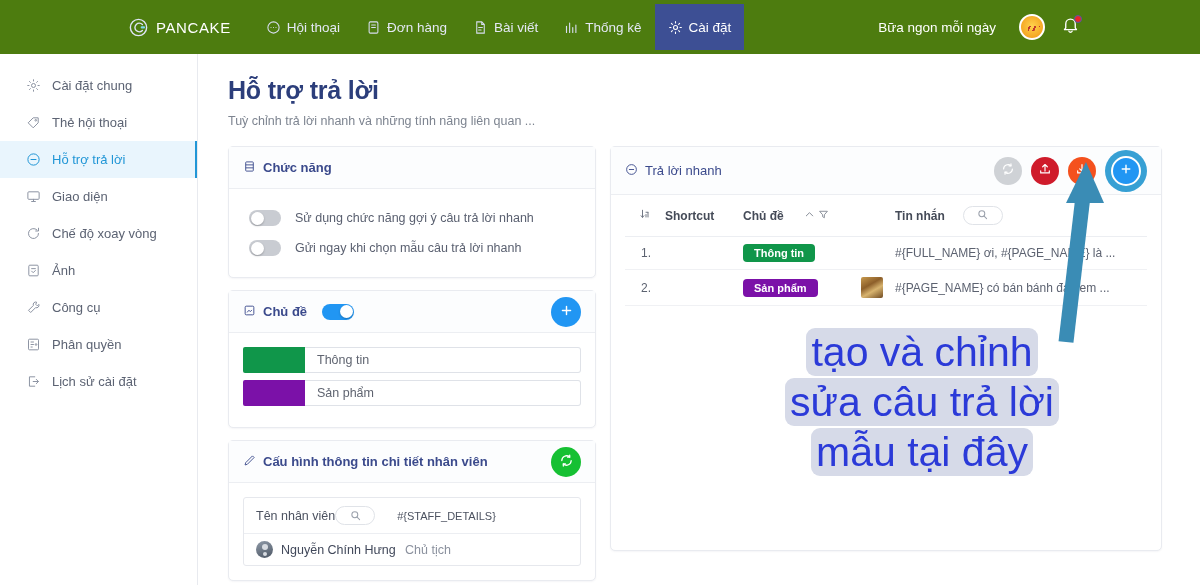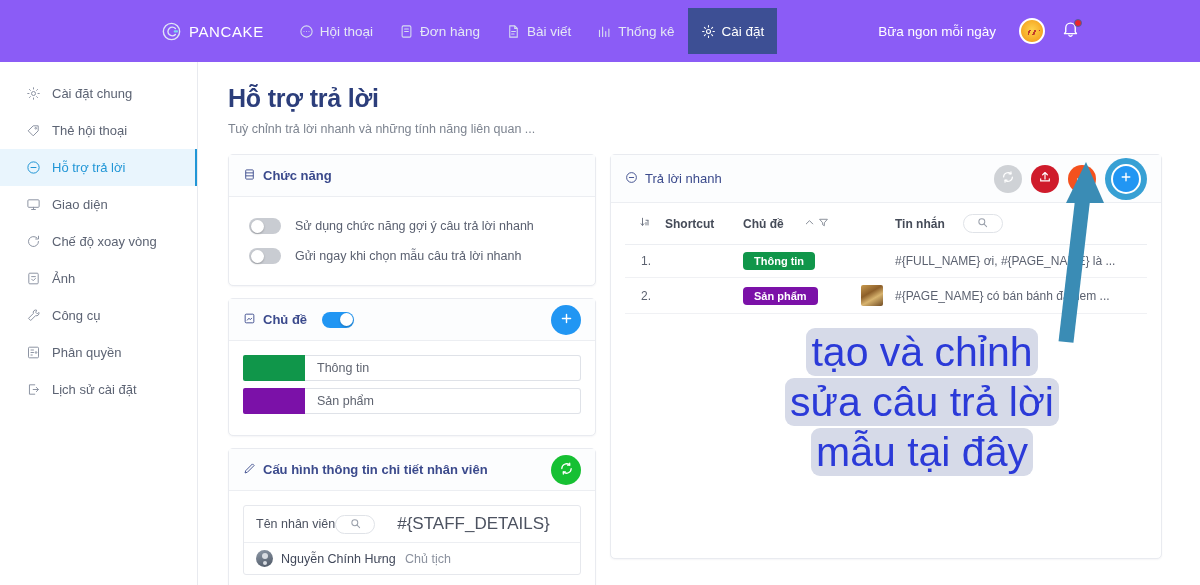--- a/index.html
+++ b/index.html
@@ -6,24 +6,24 @@
   html, body {
     width: 1200px; height: 585px;
     font-family: "Liberation Sans", sans-serif;
     background: #ffffff;
     overflow: hidden;
   }
   body { position: relative; }
 
   
   .topbar {
-    height: 62px; width: 100%;
-    background: #8b5cf6;
+    height: 54px; width: 100%;
+    background: #4d7c0f;
     display: flex; align-items: center;
-    position: relative; z-index: 20; padding-left: 33px;
+    position: relative; z-index: 20;
   }
   .brand {
     display: flex; align-items: center; gap: 7px;
     margin-left: 128px; color: #ffffff;
     letter-spacing: .6px; font-size: 15px;
   }
   .brand-logo { width: 21px; height: 21px; display: block; }
   .nav-items { display: flex; height: 46px; margin-left: 22px; }
   .nav-item {
     display: flex; align-items: center; gap: 6px;
@@ -163,21 +163,21 @@
   .staff-hrow {
     display: flex; align-items: center; gap: 0;
     padding: 8px 12px; border-bottom: 1px solid #eceef2;
   }
   .staff-hcell { color: #4c5260; font-size: 12.5px; }
   .mini-search {
     width: 40px; height: 19px; border-radius: 11px;
     border: 1px solid #e0e3e8; display: flex;
     align-items: center; justify-content: center; cursor: pointer;
   }
-  .staff-code { color: #4c5260; font-size: 17px; margin-left: 22px; }
+  .staff-code { color: #4c5260; font-size: 11px; margin-left: 22px; }
   .staff-row { display: flex; align-items: center; padding: 7px 12px; }
   .staff-av {
     width: 17px; height: 17px; border-radius: 50%;
     background: linear-gradient(160deg,#8f9aa8,#4c5664);
     margin-right: 8px; flex: 0 0 auto; position: relative; overflow: hidden;
   }
   .staff-av::after {
     content:""; position:absolute; left:50%; top:3px; transform:translateX(-50%);
     width:6px; height:6px; border-radius:50%; background:#d8dce2;
     box-shadow: 0 7px 0 -1px #d8dce2;

